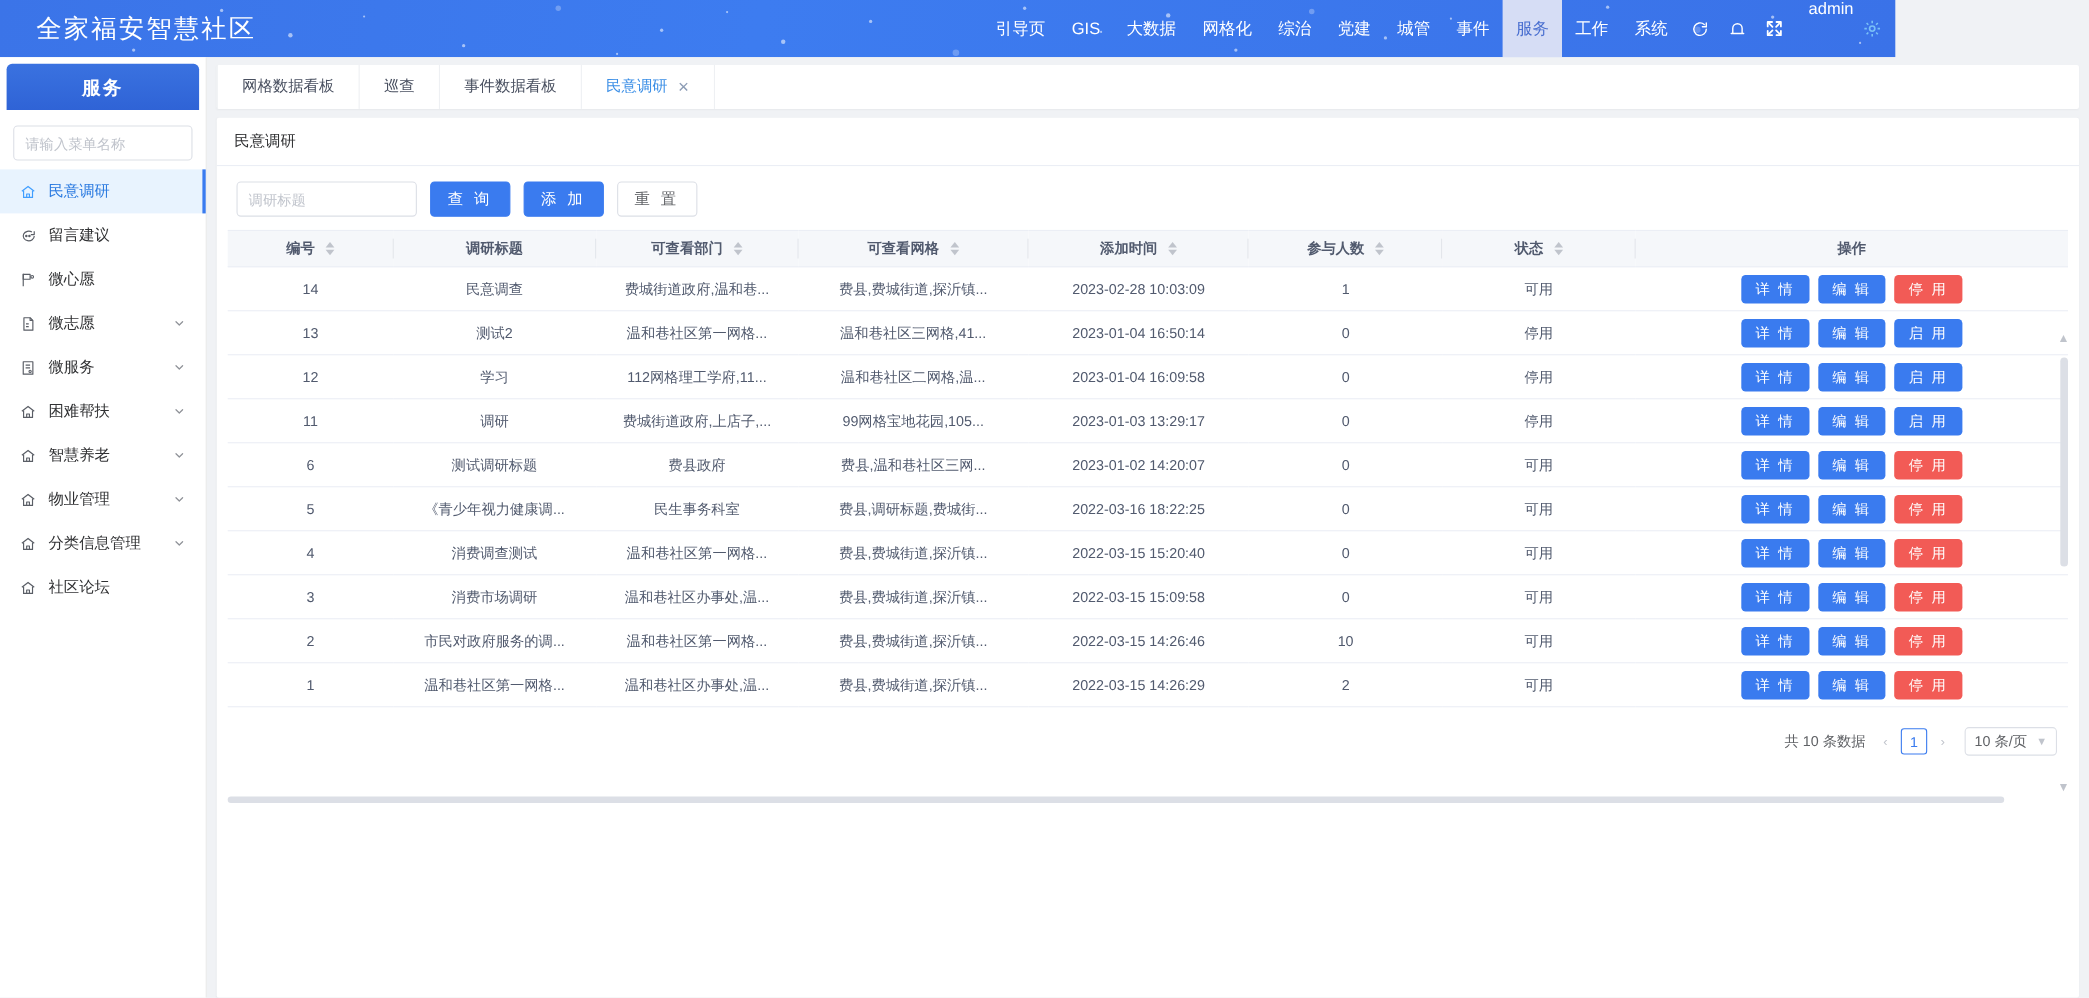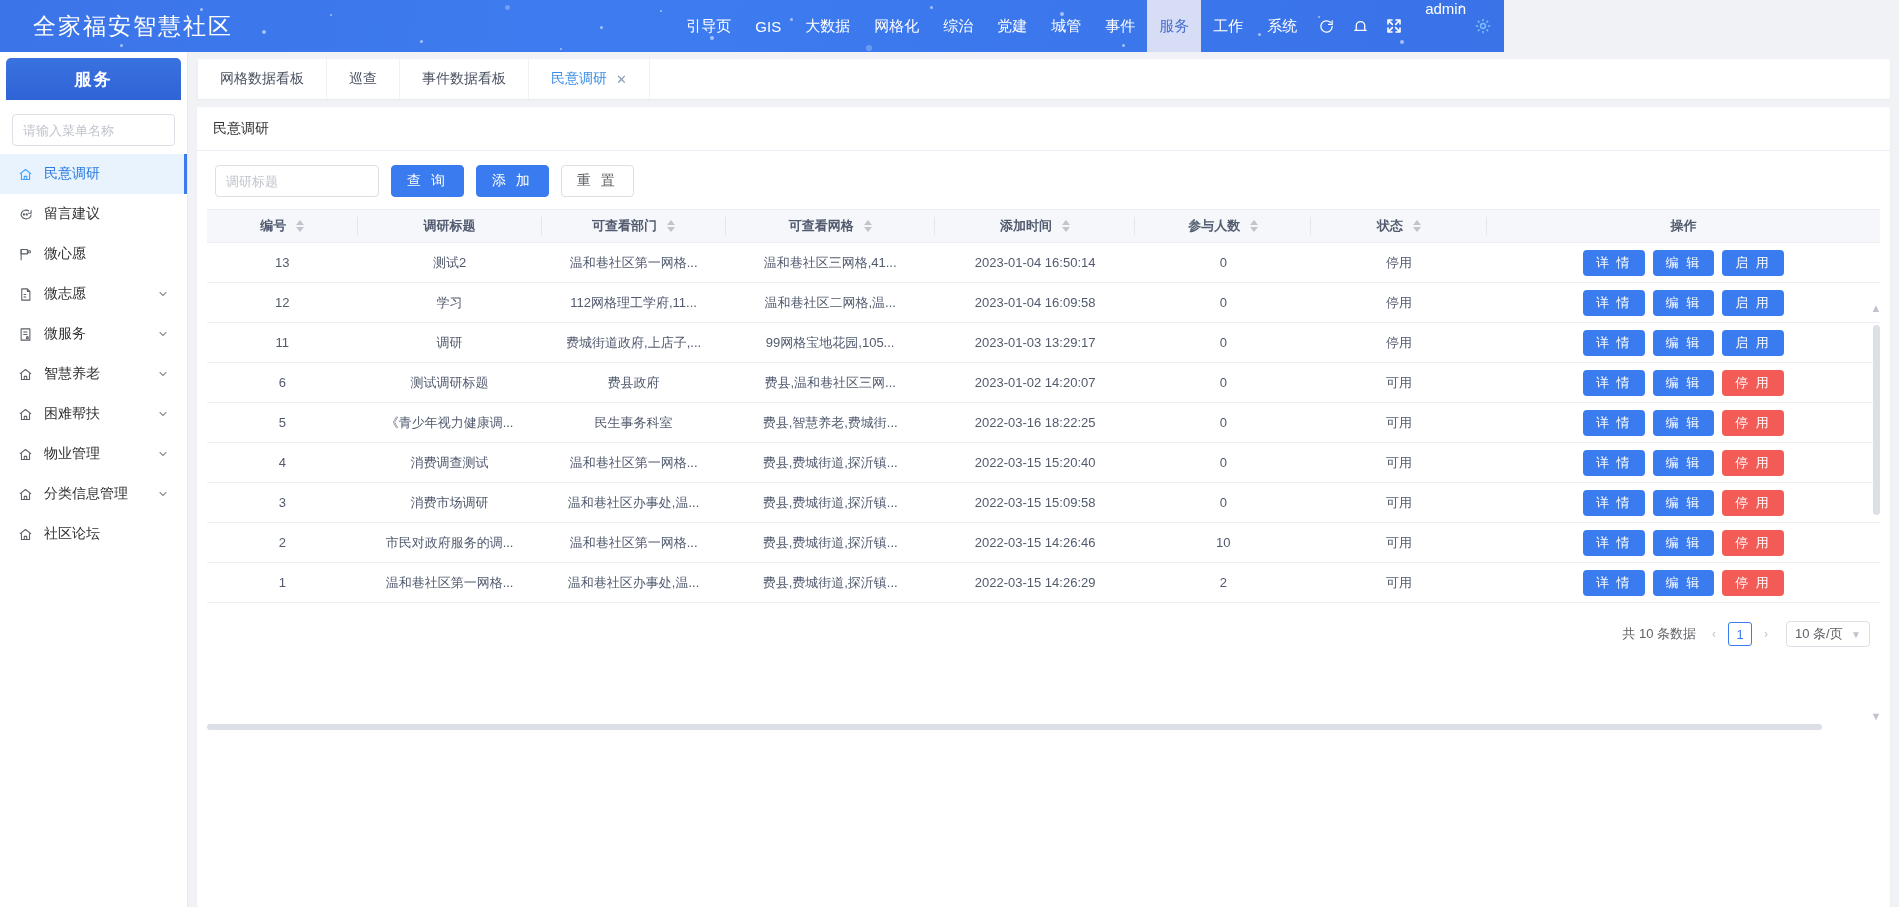--- a/index.html
+++ b/index.html
@@ -9,21 +9,21 @@
     overflow: hidden;
     font-family: "Liberation Sans", "DejaVu Sans", sans-serif;
     background: #f0f2f5;
     font-size: 14px;
     color: #333;
   }
   #app { position: relative; width: 1899px; height: 907px; }
 
   
   .top-header {
-    position: absolute; left: 0; top: 0; width: 1504px; height: 52px;
+    position: absolute; left: 0; top: 0; width: 1723px; height: 52px;
     background: linear-gradient(100deg, #3b74e8 0%, #3d7cf0 40%, #3a72e8 100%);
     overflow: hidden;
   }
   .particles { position: absolute; inset: 0; pointer-events: none; }
   .particles i {
     position: absolute; display: block; border-radius: 50%;
     background: rgba(255,255,255,.55);
   }
   .brand {
     position: absolute; left: 33px; top: 0; height: 52px;
@@ -390,37 +390,37 @@
       </div>
 
       <div class="menu-item">
         <span class="mi-icon">
           <svg width="15" height="15" viewBox="0 0 24 24" fill="none" stroke="currentColor" stroke-width="1.7" stroke-linejoin="round">
               <path d="M3 11l9-7 9 7"></path>
               <path d="M5.5 10v10h13V10"></path>
               <path d="M10 20v-5h4v5"></path>
             </svg>
         </span>
-        <span class="mi-label">智慧养老</span>
+        <span class="mi-label">困难帮扶</span>
         <span class="mi-arrow">
           <svg width="12" height="12" viewBox="0 0 24 24" fill="none" stroke="currentColor" stroke-width="2.3" stroke-linecap="round" stroke-linejoin="round">
               <polyline points="6 9 12 15 18 9"></polyline>
             </svg>
         </span>
       </div>
 
       <div class="menu-item">
         <span class="mi-icon">
           <svg width="15" height="15" viewBox="0 0 24 24" fill="none" stroke="currentColor" stroke-width="1.7" stroke-linejoin="round">
               <path d="M3 11l9-7 9 7"></path>
               <path d="M5.5 10v10h13V10"></path>
               <path d="M10 20v-5h4v5"></path>
             </svg>
         </span>
-        <span class="mi-label">困难帮扶</span>
+        <span class="mi-label">智慧养老</span>
         <span class="mi-arrow">
           <svg width="12" height="12" viewBox="0 0 24 24" fill="none" stroke="currentColor" stroke-width="2.3" stroke-linecap="round" stroke-linejoin="round">
               <polyline points="6 9 12 15 18 9"></polyline>
             </svg>
         </span>
       </div>
 
 
       <div class="menu-item">
         <span class="mi-icon">
@@ -566,20 +566,36 @@
                 </th>
               <th>
                   <div class="th-in">
                     <span>操作</span>
                   </div>
                 </th>
             </tr>
           </thead>
           <tbody>
 
+            <tr>
+              <td>14</td>
+              <td>民意调查</td>
+              <td>费城街道政府,温和巷...</td>
+              <td>费县,费城街道,探沂镇...</td>
+              <td>2023-02-28 10:03:09</td>
+              <td>1</td>
+              <td>可用</td>
+              <td>
+                  <div class="ops">
+                <button class="op-btn op-detail">详 情</button>
+                <button class="op-btn op-edit">编 辑</button>
+                <button class="op-btn op-disable">停 用</button>
+              </div>
+                </td>
+            </tr>
 
             <tr>
               <td>13</td>
               <td>测试2</td>
               <td>温和巷社区第一网格...</td>
               <td>温和巷社区三网格,41...</td>
               <td>2023-01-04 16:50:14</td>
               <td>0</td>
               <td>停用</td>
               <td>
@@ -639,21 +655,21 @@
                 <button class="op-btn op-edit">编 辑</button>
                 <button class="op-btn op-disable">停 用</button>
               </div>
                 </td>
             </tr>
 
             <tr>
               <td>5</td>
               <td>《青少年视力健康调...</td>
               <td>民生事务科室</td>
-              <td>费县,智慧养老,费城街...</td>
+              <td>费县,调研标题,费城街...</td>
               <td>2022-03-16 18:22:25</td>
               <td>0</td>
               <td>可用</td>
               <td>
                   <div class="ops">
                 <button class="op-btn op-detail">详 情</button>
                 <button class="op-btn op-edit">编 辑</button>
                 <button class="op-btn op-disable">停 用</button>
               </div>
                 </td>

